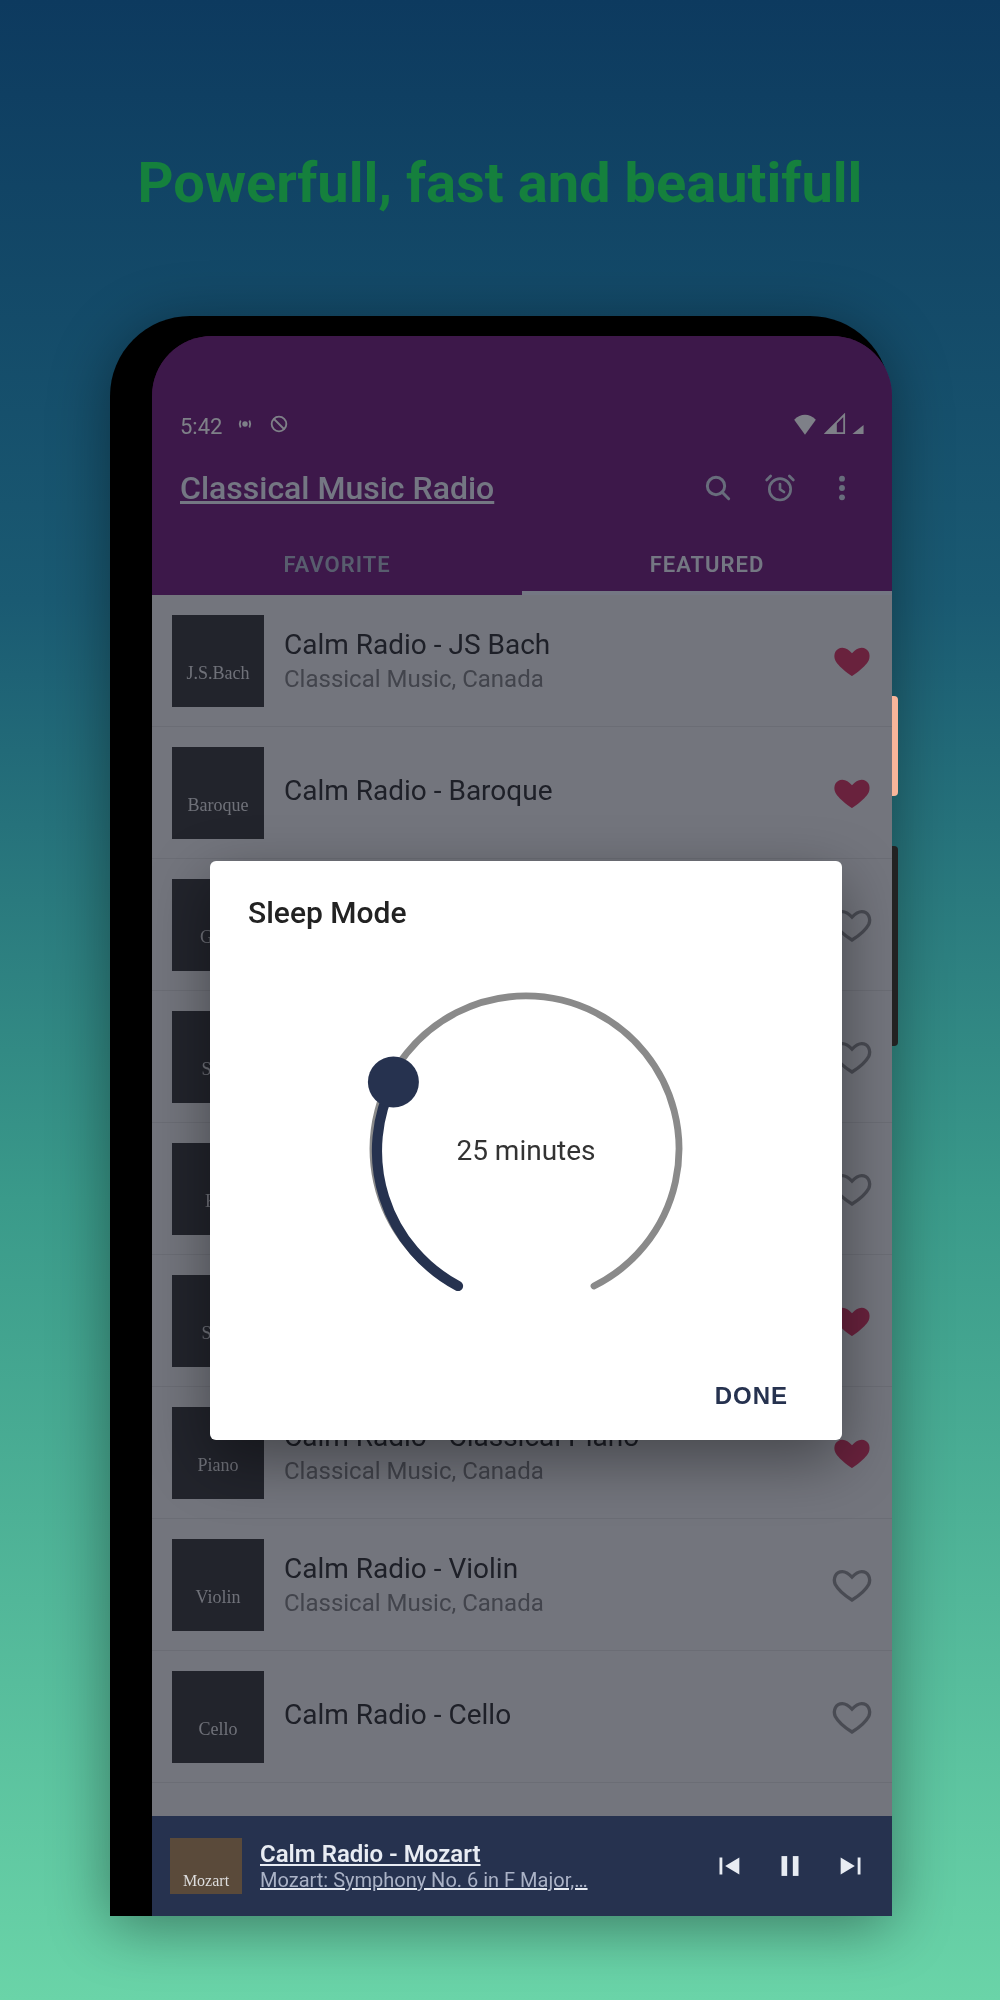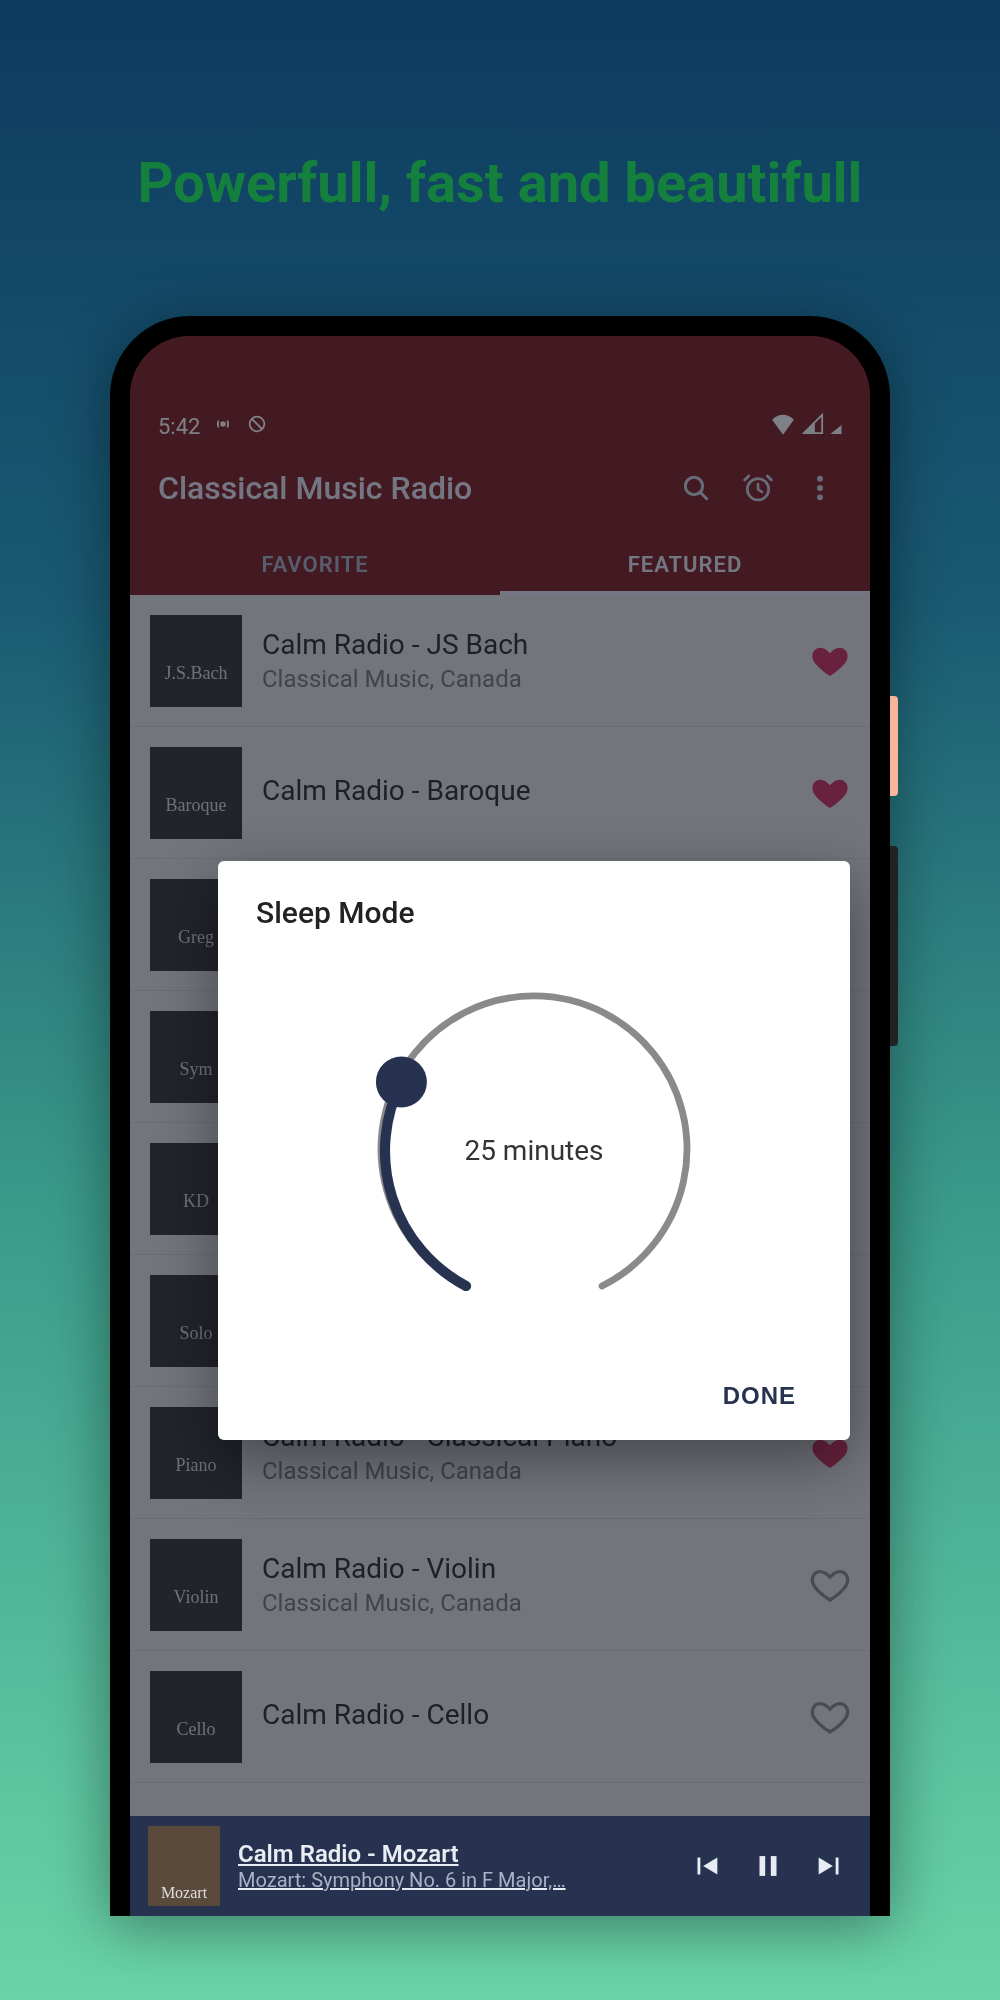--- a/index.html
+++ b/index.html
@@ -42,23 +42,24 @@
     top: 530px;
     width: 8px;
     height: 200px;
     background: #222;
     border-radius: 0 4px 4px 0;
   }
   .screen {
     width: 100%;
     height: 100%;
     border-radius: 60px 60px 0 0;
-    background: #7f1d1d;
+    background: #701a75;
     overflow: hidden;
     position: relative;
+    margin-left: 22px;
   }
   .camera {
     position: absolute;
     top: 26px;
     left: 50%;
     transform: translateX(-200px);
     width: 24px; height: 24px;
     border-radius: 50%;
     background: #1a1a1a;
     border: 2px solid #333;
@@ -83,21 +84,21 @@
     font-size: 22px;
   }
   .status-left { display: flex; align-items: center; gap: 12px; }
   .status-right { display: flex; align-items: center; gap: 6px; }
   .app-bar {
     display: flex;
     align-items: center;
     padding: 20px 28px 24px 28px;
     color: #e8ecf3;
   }
-  .app-title { font-size: 32px; font-weight: 500; flex: 1; }
+  .app-title { font-size: 32px; font-weight: 500; flex: 1; text-decoration: underline; }
   .app-icon { width: 44px; height: 44px; display: flex; align-items: center; justify-content: center; margin-left: 18px; color: #cfd6e4; }
   .tabs {
     display: flex;
     color: #aab2c6;
     font-size: 22px;
     font-weight: 600;
     letter-spacing: 1px;
   }
   .tab { flex: 1; text-align: center; padding: 18px 0; position: relative; }
   .tab.active { color: #e8ecf3; }
@@ -139,21 +140,21 @@
   .heart { width: 40px; height: 40px; flex-shrink: 0; }
   .heart svg { width: 100%; height: 100%; }
   .dim-overlay {
     position: absolute;
     inset: 0;
     background: rgba(20,24,38,0.55);
     pointer-events: none;
   }
   .dialog {
     position: absolute;
-    left: 88px;
+    left: 58px;
     top: 525px;
     width: 632px;
     background: #fff;
     border-radius: 6px;
     box-shadow: 0 20px 60px rgba(0,0,0,0.4);
     padding: 34px 38px 18px 38px;
   }
   .dialog-title { font-size: 30px; font-weight: 500; color: #222; margin-bottom: 50px; }
   .dial-wrap { display: flex; justify-content: center; margin-bottom: 30px; }
   .dial { position: relative; width: 340px; height: 340px; }
@@ -171,21 +172,21 @@
     position: absolute;
     left: 0; right: 0; bottom: 0;
     height: 100px;
     background: #26324f;
     display: flex;
     align-items: center;
     padding: 0 18px;
     gap: 18px;
     color: #e8ecf3;
   }
-  .player-thumb { width: 72px; height: 80px; background: #5a4a3a; display: flex; align-items: flex-end; justify-content: center; font-size: 16px; color: #ddd; font-family: Georgia, serif; padding-bottom: 4px; }
+  .player-thumb { width: 72px; height: 56px; background: #5a4a3a; display: flex; align-items: flex-end; justify-content: center; font-size: 16px; color: #ddd; font-family: Georgia, serif; padding-bottom: 4px; }
   .player-text { flex: 1; min-width: 0; text-decoration: underline; }
   .player-title { font-size: 24px; font-weight: 600; white-space: nowrap; overflow: hidden; text-overflow: ellipsis; }
   .player-sub { font-size: 20px; color: #aab2c6; white-space: nowrap; overflow: hidden; text-overflow: ellipsis; }
   .player-ctrl { width: 44px; height: 44px; display: flex; align-items: center; justify-content: center; }
 </style>
 </head>
 <body>
 
 <div class="headline">Powerfull, fast and beautifull</div>
 

